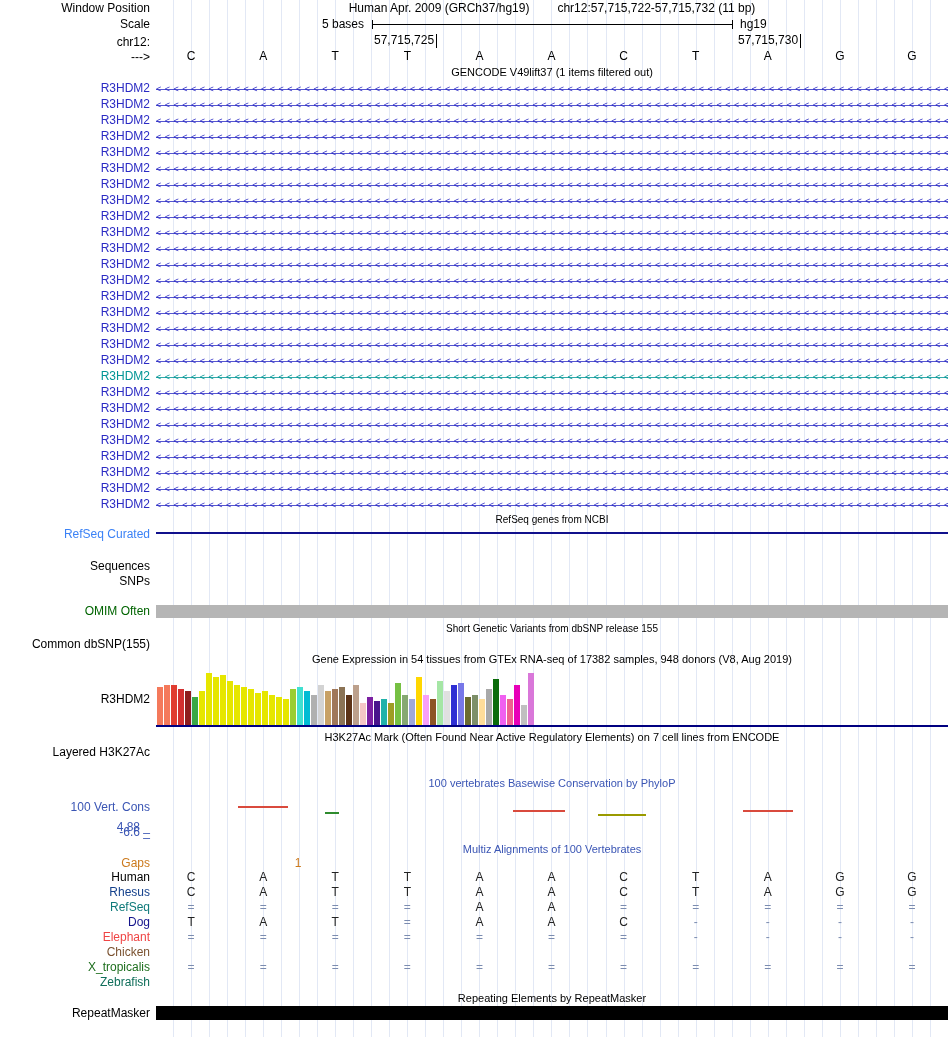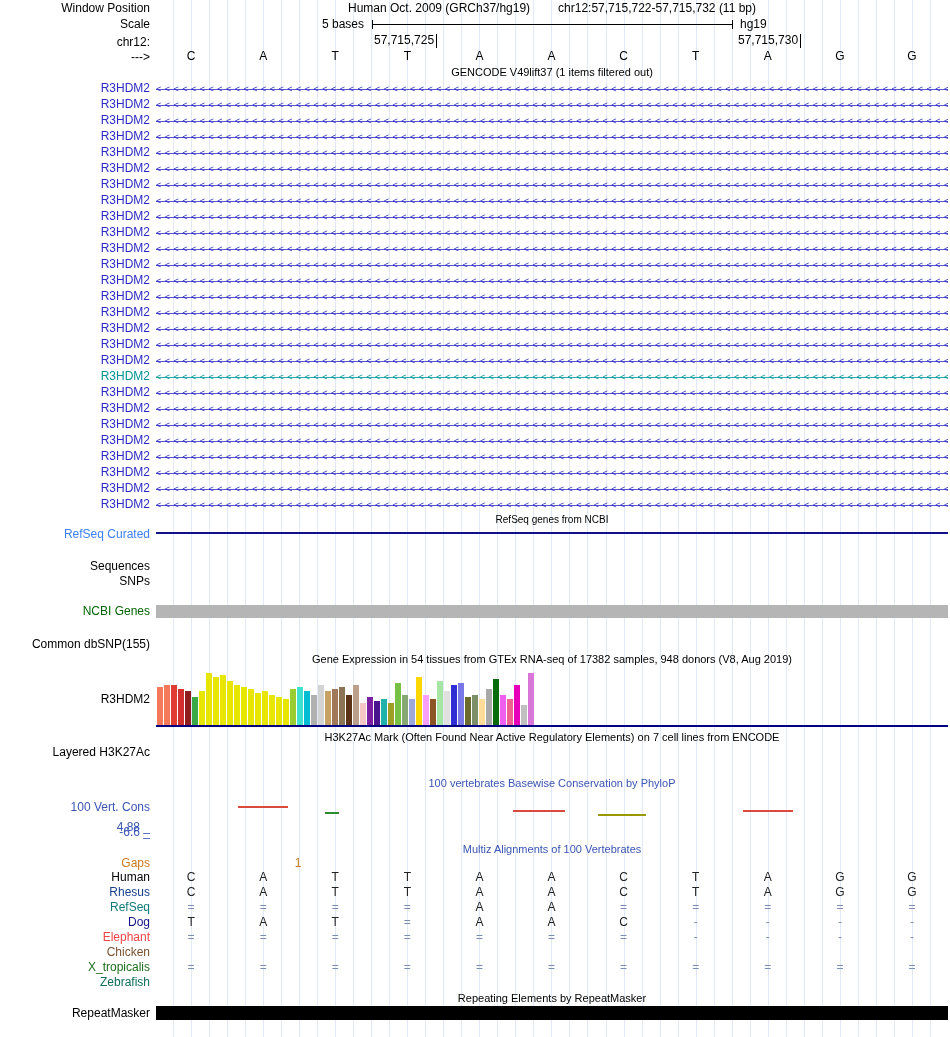--- a/index.html
+++ b/index.html
@@ -69,21 +69,21 @@
       <div class="guideline" style="left: 839.76px; background: rgb(226, 232, 245);"></div>
       <div class="guideline" style="left: 857.78px; background: rgb(226, 232, 245);"></div>
       <div class="guideline" style="left: 875.8px; background: rgb(226, 232, 245);"></div>
       <div class="guideline" style="left: 893.82px; background: rgb(226, 232, 245);"></div>
       <div class="guideline" style="left: 911.84px; background: rgb(226, 232, 245);"></div>
       <div class="guideline" style="left: 929.86px; background: rgb(226, 232, 245);"></div>
     </div>
 
   <div class="side" style="top:1px">Window Position</div>
   <div class="ctitle" style="top:1px">
-    <span>Human Oct. 2009 (GRCh37/hg19)</span><span style="display:inline-block;width:28px"></span><span>chr12:57,715,722-57,715,732 (11 bp)</span>
+    <span>Human Apr. 2009 (GRCh37/hg19)</span><span style="display:inline-block;width:28px"></span><span>chr12:57,715,722-57,715,732 (11 bp)</span>
   </div>
 
   <div class="side" style="top:17px">Scale</div>
   <div class="abs" style="top:17px;left:156px;width:208px;text-align:right">5 bases</div>
   <div class="scalebar" style="top:20px;left:372px;width:361px"></div>
   <div class="abs" style="top:17px;left:740px">hg19</div>
 
   <div class="side" style="top:35px">chr12:</div>
   <span class="coord" style="top:34px;left:374px">57,715,725</span>
   <span class="coord" style="top:34px;left:738px">57,715,730</span>
@@ -105,23 +105,24 @@
 
   <div class="ctitle f11" style="top:65px">GENCODE V49lift37 (1 items filtered out)</div>
 
   <div class="ctitle f10" style="top:513px">RefSeq genes from NCBI</div>
   <div class="side" style="top: 527px; color: #3b82f6;" id="refseq-label">RefSeq Curated</div>
   <div class="abs" id="refseq-line" style="top: 532px; left: 156px; width: 792px; height: 2px; background: rgb(16, 16, 140);"></div>
 
   <div class="side" style="top:559px">Sequences</div>
   <div class="side" style="top:574px">SNPs</div>
 
-  <div class="side" style="top: 604px; color: rgb(0, 100, 0);" id="omim-label">NCBI Genes</div>
+  <div class="side" style="top: 604px; color: rgb(0, 100, 0);" id="omim-label">OMIM Often</div>
   <div class="abs" id="omim-bar" style="top: 605px; left: 156px; width: 792px; height: 13px; background: rgb(181, 181, 181);"></div>
 
+  <div class="ctitle f10" style="top:622px">Short Genetic Variants from dbSNP release 155</div>
   <div class="side" style="top:637px">Common dbSNP(155)</div>
 
   <div class="ctitle f11" style="top:652px">Gene Expression in 54 tissues from GTEx RNA-seq of 17382 samples, 948 donors (V8, Aug 2019)</div>
   <div class="side" style="top:692px">R3HDM2</div>
   <div class="abs" id="gtex-baseline" style="top: 725px; left: 156px; width: 792px; height: 2px; background: rgb(0, 0, 128);"></div>
 
   <div class="ctitle f11" style="top:730px">H3K27Ac Mark (Often Found Near Active Regulatory Elements) on 7 cell lines from ENCODE</div>
   <div class="side" style="top:745px">Layered H3K27Ac</div>
 
   <div class="side" style="top: 820px; color: rgb(58, 85, 180);" id="phylop-max">4.88 _</div>

